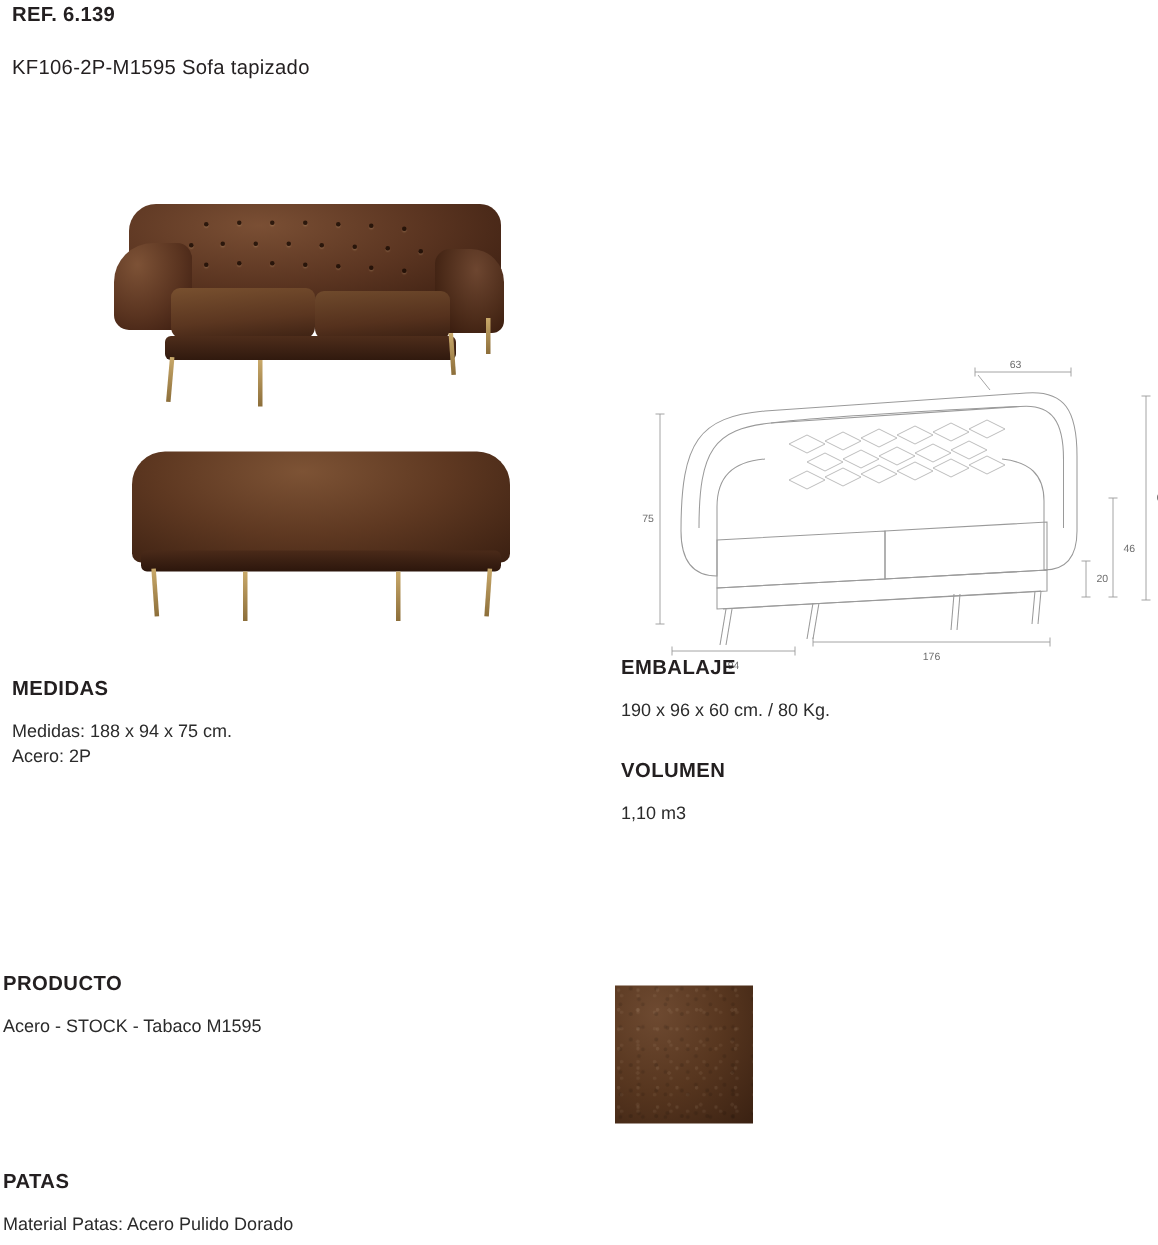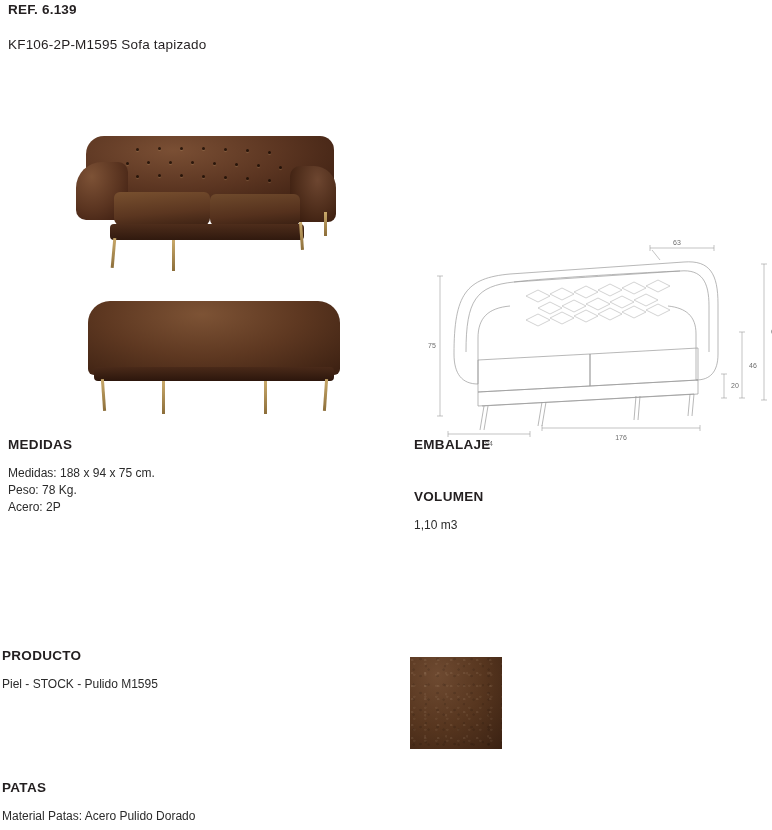--- a/index.html
+++ b/index.html
@@ -106,21 +106,21 @@
   .drawing svg { display: block; }
 
   
   .specs {
     position: relative;
     margin-top: 18px;
   }
   .col-left {
     position: absolute;
     left: 2px;
-    top: 0;
+    top: 14px;
     width: 380px;
   }
   .col-right {
     position: absolute;
     left: 408px;
     top: 0;
     width: 350px;
   }
   h3.sec {
     font-size: 13.5px;
@@ -341,36 +341,36 @@
           <text x="357" y="100" text-anchor="start">64</text>
         </g>
       </svg>
     </div>
   </div>
 
   <div class="specs">
     <div class="col-left">
       <h3 class="sec">MEDIDAS</h3>
       <p class="txt">Medidas: 188 x 94 x 75 cm.</p>
-      <p class="txt">Peso: 78 Kg.</p>
       <p class="txt">Acero: 2P</p>
     </div>
 
     <div class="col-right">
       <h3 class="sec">EMBALAJE</h3>
+      <p class="txt">190 x 96 x 60 cm. / 80 Kg.</p>
       <div class="sec-gap"></div>
       <h3 class="sec">VOLUMEN</h3>
       <p class="txt">1,10 m3</p>
     </div>
   </div>
 
   <div class="product-area">
     <div class="product-left">
       <h3 class="sec">PRODUCTO</h3>
-      <p class="txt">Piel - STOCK - Pulido M1595</p>
+      <p class="txt">Acero - STOCK - Tabaco M1595</p>
     </div>
     <div class="swatch">
       <div class="swatch-grain"></div>
     </div>
   </div>
 
   <div class="legs-area">
     <h3 class="sec">PATAS</h3>
     <p class="txt">Material Patas: Acero Pulido Dorado</p>
   </div>

